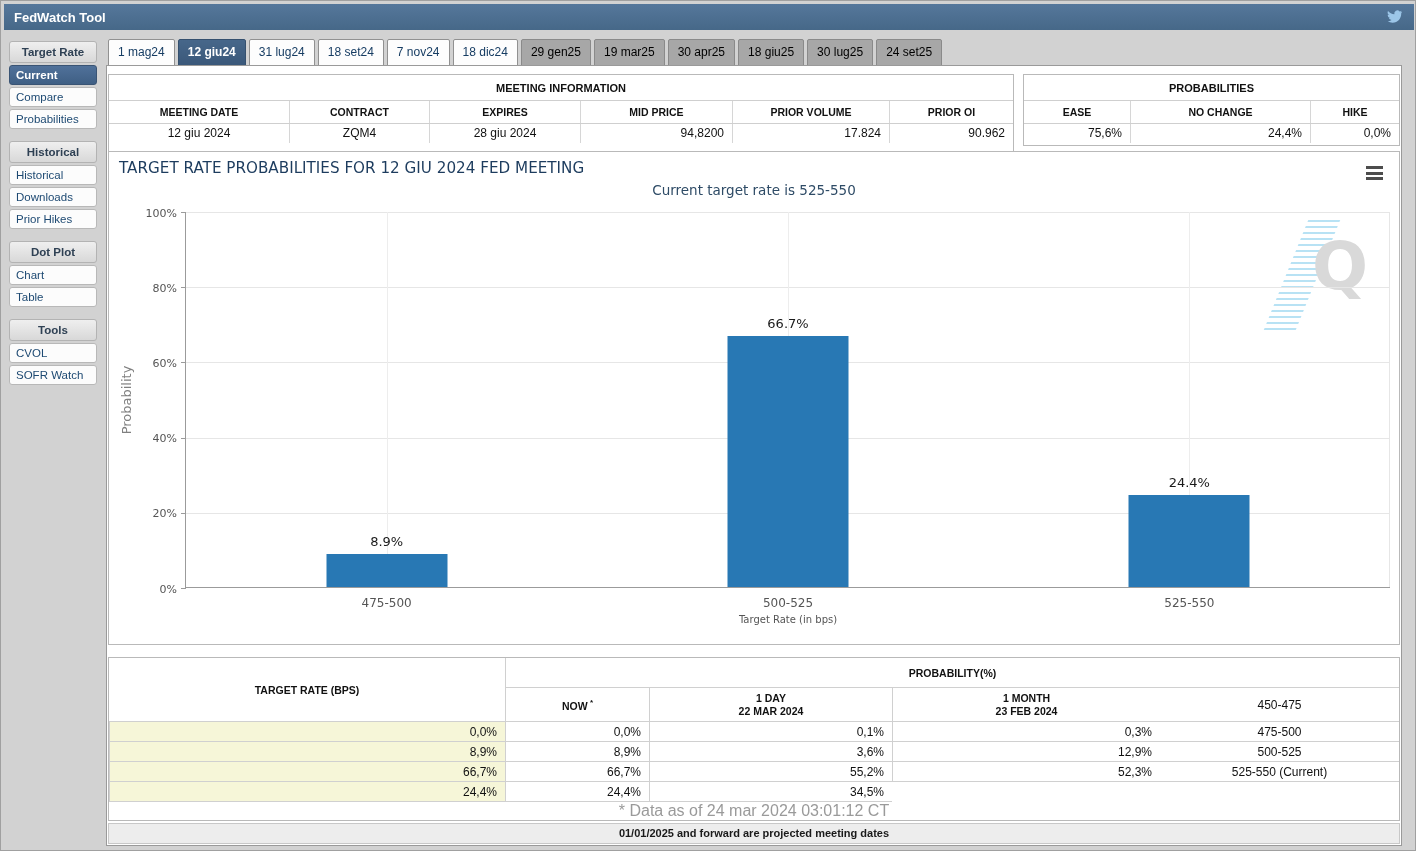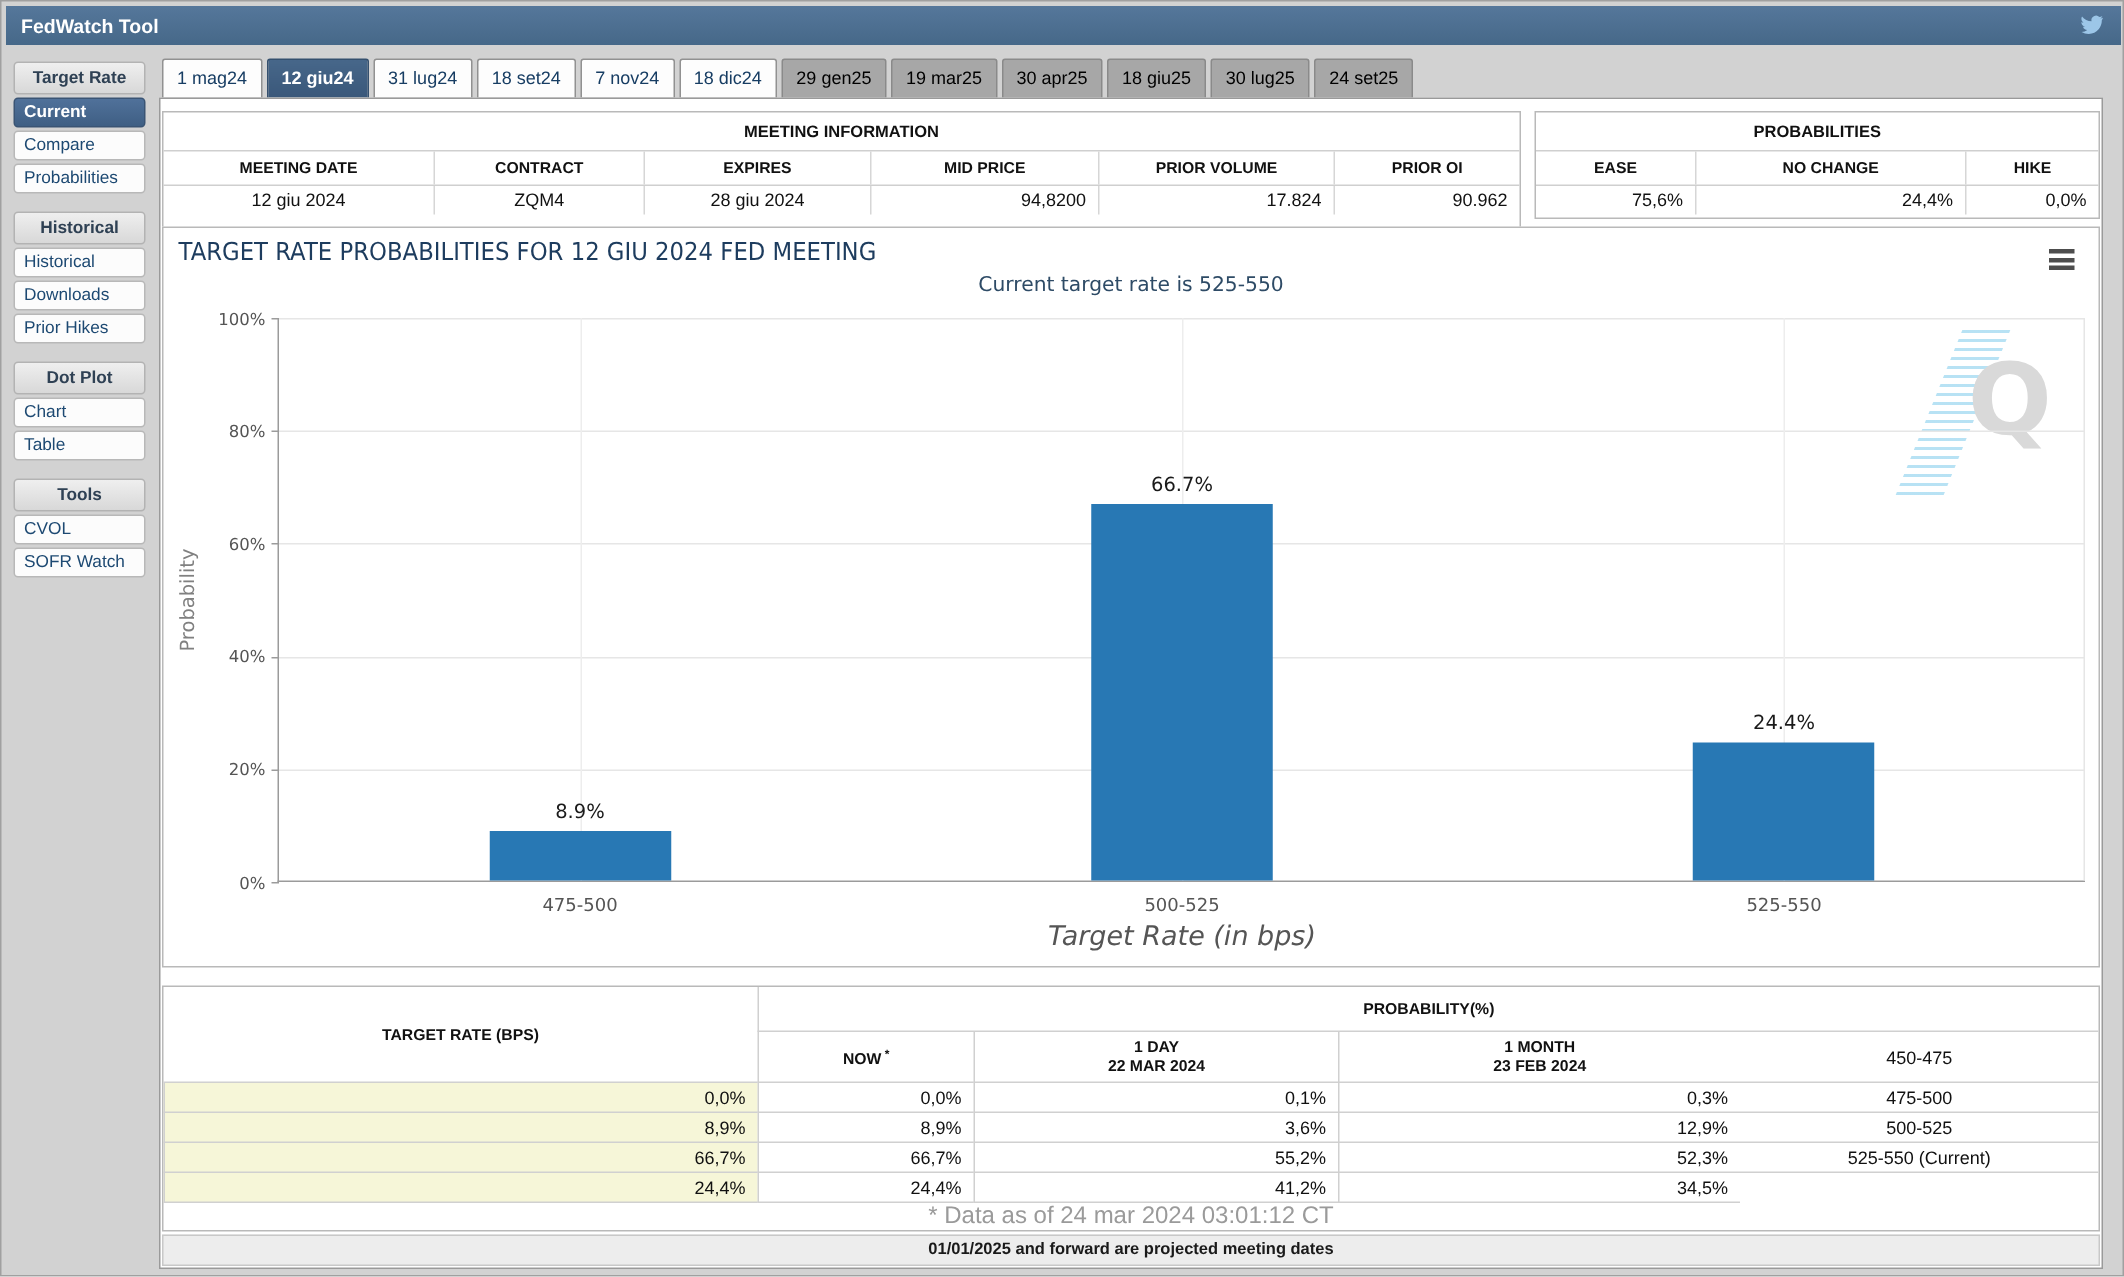--- a/index.html
+++ b/index.html
@@ -74,21 +74,21 @@
                  font-family:"DejaVu Sans", sans-serif; font-size:11px; color:#555; white-space:nowrap; }
   .ytick-mark { position:absolute; right:100%; width:5px; height:1px; background:#9b9b9b; }
   .ylabel { position:absolute; top:50%; left:-60px; transform:translate(-50%,-50%) rotate(-90deg);
             white-space:nowrap; font-family:"DejaVu Sans", sans-serif; font-size:13px; color:#808080; }
   .bar { position:absolute; bottom:0; width:121px; background:#2878b4; transform:translateX(-50%); }
   .bar-label { position:absolute; transform:translateX(-50%); font-family:"DejaVu Sans", sans-serif;
                font-size:13px; color:#1a1a1a; white-space:nowrap; }
   .xcat { position:absolute; top:calc(100% + 9px); transform:translateX(-50%);
           font-family:"DejaVu Sans", sans-serif; font-size:12px; color:#555; white-space:nowrap; }
   .xlabel { position:absolute; top:calc(100% + 27px); left:50%; transform:translateX(-50%);
-            font-family:"DejaVu Sans", sans-serif; font-size:18px; color:#555; white-space:nowrap;font-style:italic; }
+            font-family:"DejaVu Sans", sans-serif; font-size:10px; color:#555; white-space:nowrap; }
   .watermark { position:absolute; right:18px; top:16px; width:96px; height:96px; }
   .watermark .dashes { position:absolute; left:10px; top:-8px; width:32px; height:110px;
             transform:skewX(-22deg);
             background:repeating-linear-gradient(to bottom, rgba(125,202,235,.55) 0 2px, transparent 2px 6px); }
   .watermark .q { position:absolute; right:4px; top:6px; font-size:66px; font-weight:bold;
                   color:#d9d9d9; font-family:"DejaVu Sans", sans-serif; line-height:1; }
 
   
   .bottom-table { position:absolute; left:107px; top:656px; width:1292px; height:164px;
                   border:1px solid #b9b9b9; background:#fff; display:grid;
@@ -268,20 +268,19 @@
       <div class="bt-cell bt-val">3,6%</div>
       <div class="bt-cell bt-val">12,9%</div>
       <div class="bt-cell bt-rate nol">500-525</div>
       <div class="bt-cell bt-val bt-now">66,7%</div>
       <div class="bt-cell bt-val">66,7%</div>
       <div class="bt-cell bt-val">55,2%</div>
       <div class="bt-cell bt-val">52,3%</div>
       <div class="bt-cell bt-rate nol">525-550 (Current)</div>
       <div class="bt-cell bt-val bt-now">24,4%</div>
       <div class="bt-cell bt-val">24,4%</div>
-      <div class="bt-cell bt-val">41,2%</div>
       <div class="bt-cell bt-val">34,5%</div>
       <div class="bt-cell bt-foot">* Data as of 24 mar 2024 03:01:12 CT</div>
     </div>
 
   <div class="footer-bar">01/01/2025 and forward are projected meeting dates</div>
 
 </div>
 
 </body></html>

